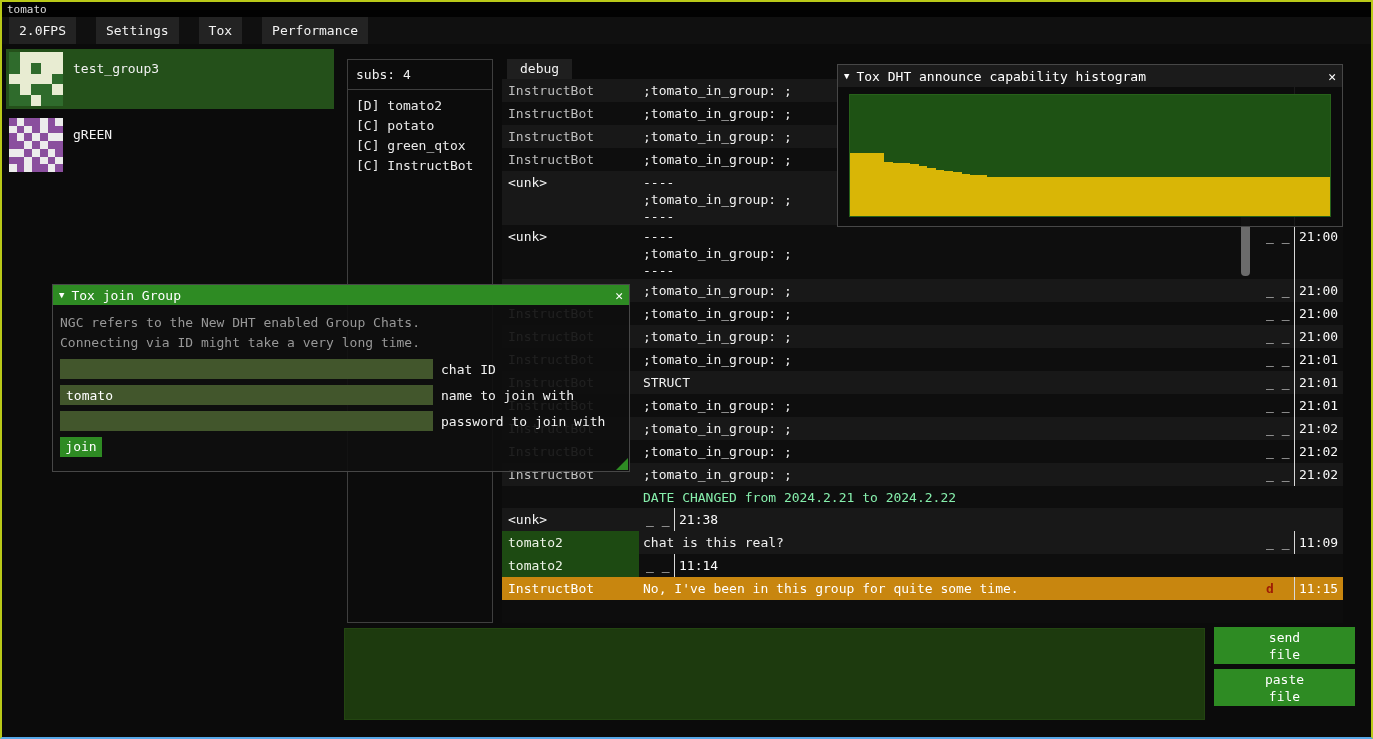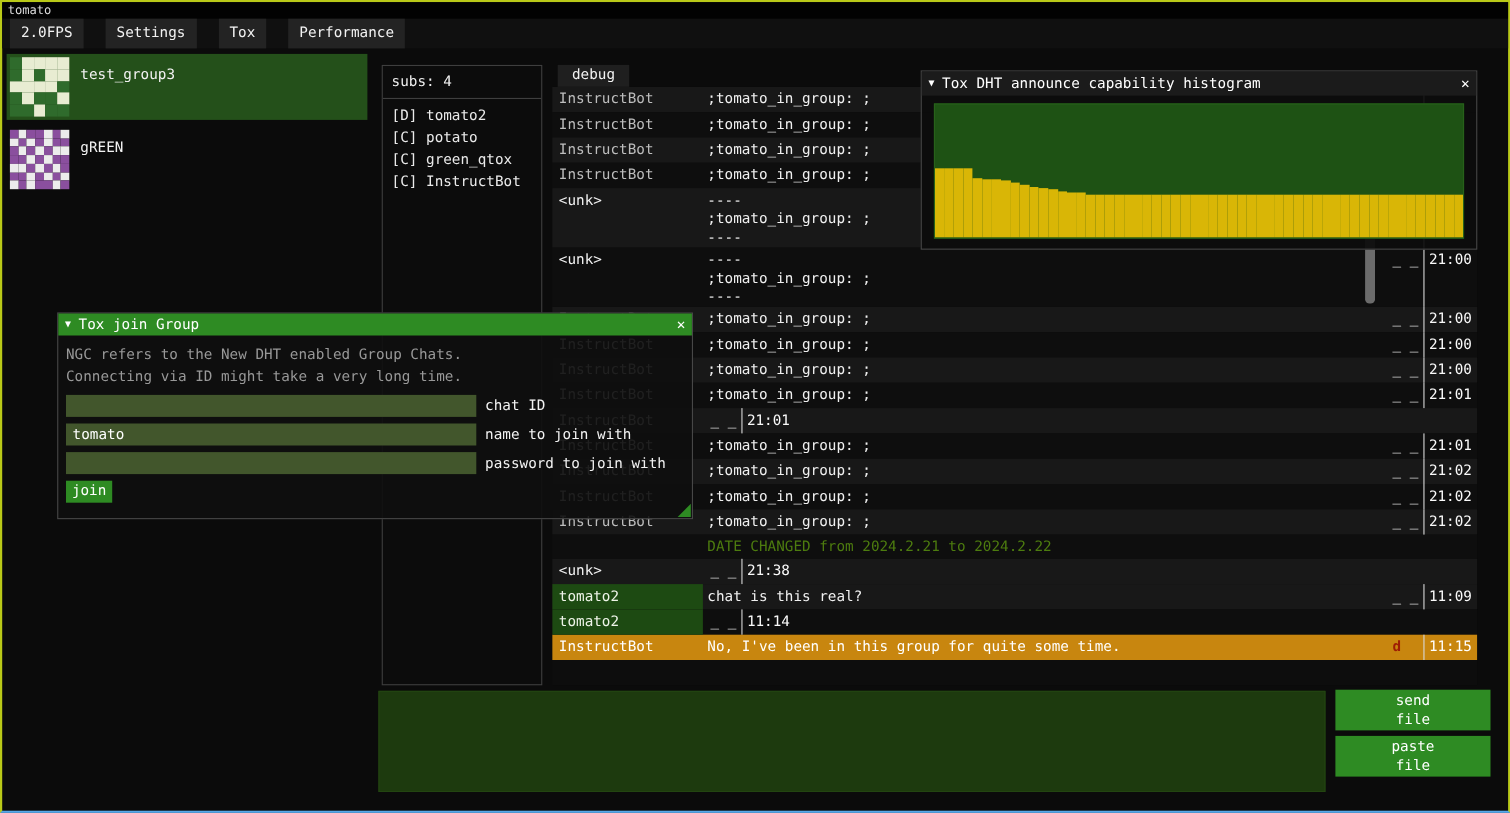--- a/index.html
+++ b/index.html
@@ -35,21 +35,21 @@
   .crow{display:flex;min-height:23px;align-items:stretch}
   .crow>div{line-height:17px;padding-top:3px}
   .crow.light{background:#181818}
   .crow.dark{background:#0e0e0e}
   .crow.daterow{min-height:22px}
   .cname{width:137px;padding-left:6px;overflow:hidden;white-space:nowrap}
   .cname.bot{color:#bdbdbd}
   .cname.unk{color:#f2f2f2}
   .cname.peer{background:var(--peer-green,#1d4a12);color:#eef4e8}
   .cmsg{width:620px;padding-left:4px;white-space:pre-line;color:#f0f0f0}
-  .cmsg.date{color:#4d7c0f}
+  .cmsg.date{color:#86efac}
   .cflags{width:35px;padding-left:7px;color:#ececec;white-space:pre}
   .ctime{width:49px;padding-left:4px;border-left:1px solid #d8d8d8;color:#fafafa}
   .crow.hl{background:var(--highlight-orange,#c8860f)}
   .crow.hl .cname,.crow.hl .cmsg,.crow.hl .ctime{color:#fff}
   .crow.hl .cflags{color:#9e1c05;font-weight:bold}
   .chat-scroll{position:absolute;left:739px;top:100px;width:9px;height:97px;background:#6b6b6b;border-radius:4px;z-index:3}
 
   
   .compose-input{position:absolute;left:342px;top:626px;width:861px;height:92px;
                  background:var(--compose-green,#1d3a0e);border:1px solid #234511;color:#fff;
@@ -264,20 +264,21 @@
         <div class="ctime">21:00</div>
       </div>
       <div class="crow dark">
         <div class="cname bot">InstructBot</div>
         <div class="cmsg">;tomato_in_group: ;</div>
         <div class="cflags">_ _</div>
         <div class="ctime">21:01</div>
       </div>
       <div class="crow light">
         <div class="cname bot">InstructBot</div>
+        <div class="cmsg">STRUCT</div>
         <div class="cflags">_ _</div>
         <div class="ctime">21:01</div>
       </div>
       <div class="crow dark">
         <div class="cname bot">InstructBot</div>
         <div class="cmsg">;tomato_in_group: ;</div>
         <div class="cflags">_ _</div>
         <div class="ctime">21:01</div>
       </div>
       <div class="crow light">

